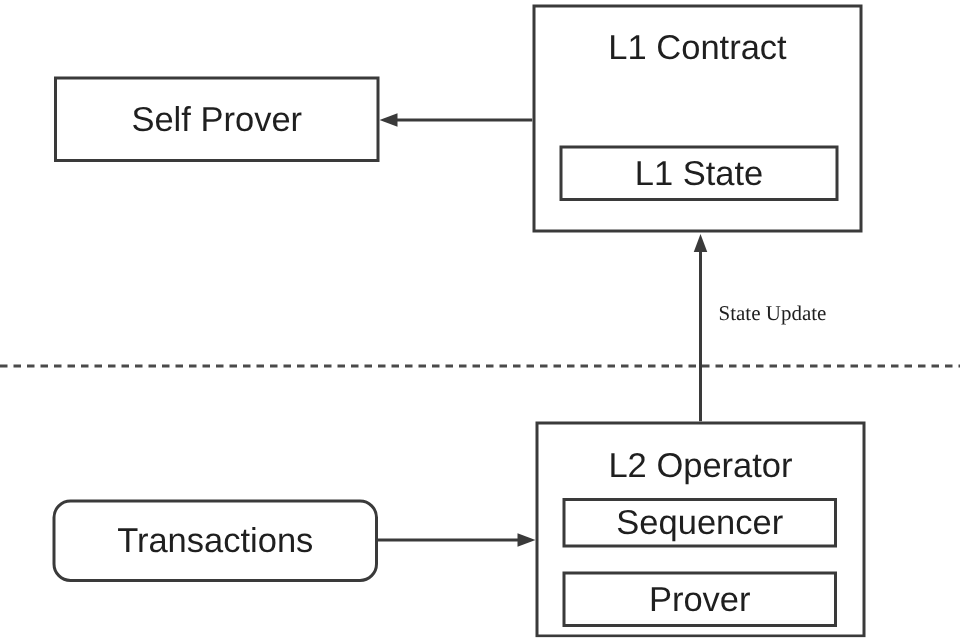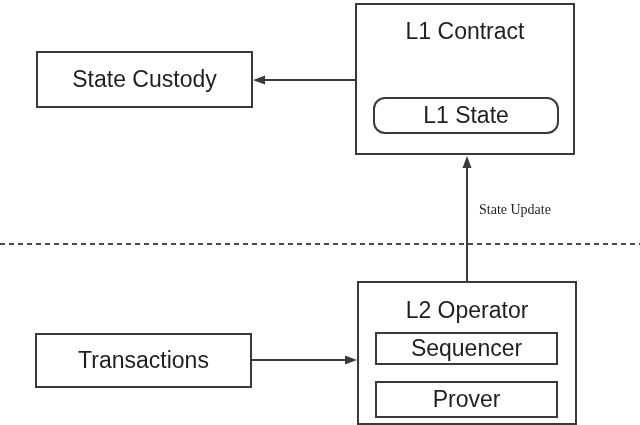--- a/index.html
+++ b/index.html
@@ -54,22 +54,22 @@
   }
   .node-title {
     width: 100%;
     text-align: center;
     font-size: 23px;
     line-height: 27px;
   }
   #self-custody   { left: 36px;  top: 51px;  width: 217px; height: 57px; }
   #l1-contract    { left: 355px; top: 3px;   width: 220px; height: 152px; padding-top: 13px; }
   #verifier       { left: 373px; top: 51px;  width: 186px; height: 36px; }
-  #l1-state       { left: 373px; top: 97px;  width: 186px; height: 37px; border-radius: 12px; }
-  #transactions   { left: 35px;  top: 333px; width: 217px; height: 55px; }
+  #l1-state       { left: 373px; top: 97px;  width: 186px; height: 37px; }
+  #transactions   { left: 35px;  top: 333px; width: 217px; height: 55px; border-radius: 12px; }
   #l2-operator    { left: 357px; top: 281px; width: 220px; height: 144px; padding-top: 14px; }
   #sequencer      { left: 375px; top: 332px; width: 183px; height: 33px; }
   #prover         { left: 375px; top: 381px; width: 183px; height: 37px; }
   .edge-label {
     position: absolute;
     left: 479px;
     top: 201px;
     font-size: 14px;
     line-height: 17px;
     color: var(--text, #1f1f1f);
@@ -90,21 +90,21 @@
     <polygon class="head" points="253,80 265,75.5 265,84.5"></polygon>
 
     <line class="edge" x1="467" y1="281" x2="467" y2="167"></line>
     <polygon class="head" points="467,156 462.5,168 471.5,168"></polygon>
 
     <line class="edge" x1="252" y1="360" x2="346" y2="360"></line>
     <polygon class="head" points="357,360 345,355.5 345,364.5"></polygon>
   </svg>
 
   <div class="node" id="self-custody">
-    <span class="node-label">State Custody</span>
+    <span class="node-label">Self Prover</span>
   </div>
 
   <div class="node container" id="l1-contract">
     <div class="node-title">L1 Contract</div>
   </div>
   <div class="node" id="l1-state">
     <span class="node-label">L1 State</span>
   </div>
 
   <div class="edge-label">

